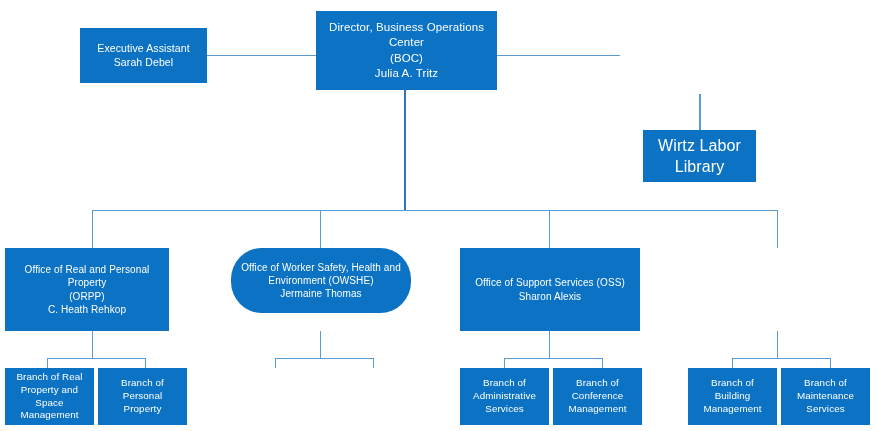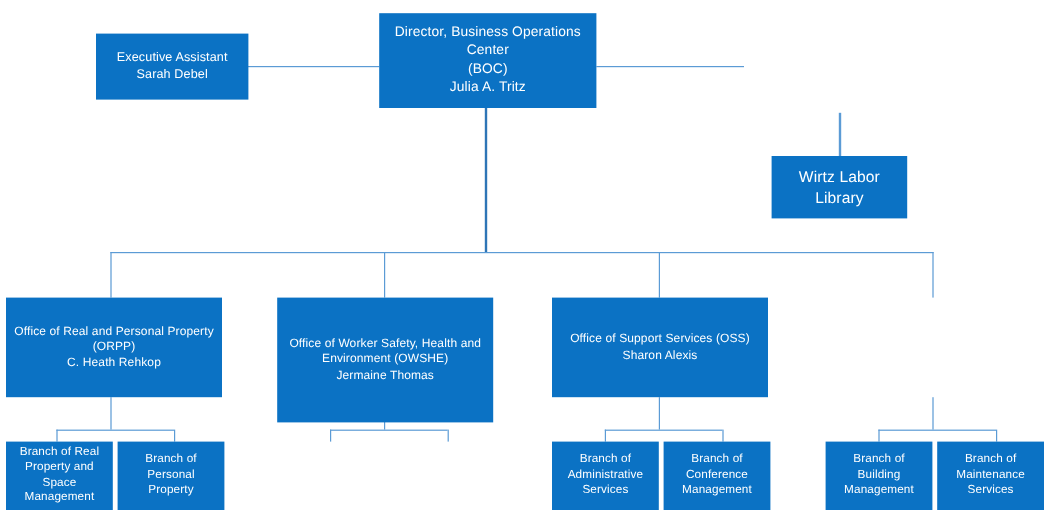--- a/index.html
+++ b/index.html
@@ -31,21 +31,21 @@
     padding: 2px 5px;
     letter-spacing: 0.1px;
   }
   .node .node-text {
     display: block;
     white-space: pre-line;
     width: 100%;
   }
   .node.lvl1 { font-size: 11.5px; }
   .node.lvl2 { font-size: 10.5px; }
-  .node.lvl3 { font-size: 13px; }
+  .node.lvl3 { font-size: 16px; }
   .node.lvl4 { font-size: 10px; }
   .node.leaf { font-size: 9.8px; }
 
   .connector {
     position: absolute;
     background: #5B9BD5;
   }
   .connector.h { height: 1px; }
   .connector.v { width: 1px; }
   .connector.strong { background: #2E75B6; }
@@ -99,27 +99,27 @@
   <div class="node lvl2" style="left:80px; top:28px; width:127px; height:55px;">
     <span class="node-text">Executive Assistant
 Sarah Debel</span>
   </div>
 
 
   <div class="node lvl3" style="left:643px; top:130px; width:113px; height:52px;">
     <span class="node-text">Wirtz Labor Library</span>
   </div>
 
-  <div class="node lvl4" style="left:5px; top:248px; width:180px; height:83px;">
+  <div class="node lvl4" style="left:5px; top:248px; width:164px; height:83px;">
     <span class="node-text">Office of Real and Personal Property
 (ORPP)
 C. Heath Rehkop</span>
   </div>
 
-  <div class="node lvl4" style="left:231px; top:248px; width:180px; height:104px;">
+  <div class="node lvl4" style="left:231px; top:248px; width:180px; height:65px;border-radius:31px;">
     <span class="node-text">Office of Worker Safety, Health and
 Environment (OWSHE)
 Jermaine Thomas</span>
   </div>
 
   <div class="node lvl4" style="left:460px; top:248px; width:180px; height:83px;">
     <span class="node-text">Office of Support Services (OSS)
 Sharon Alexis</span>
   </div>
 

